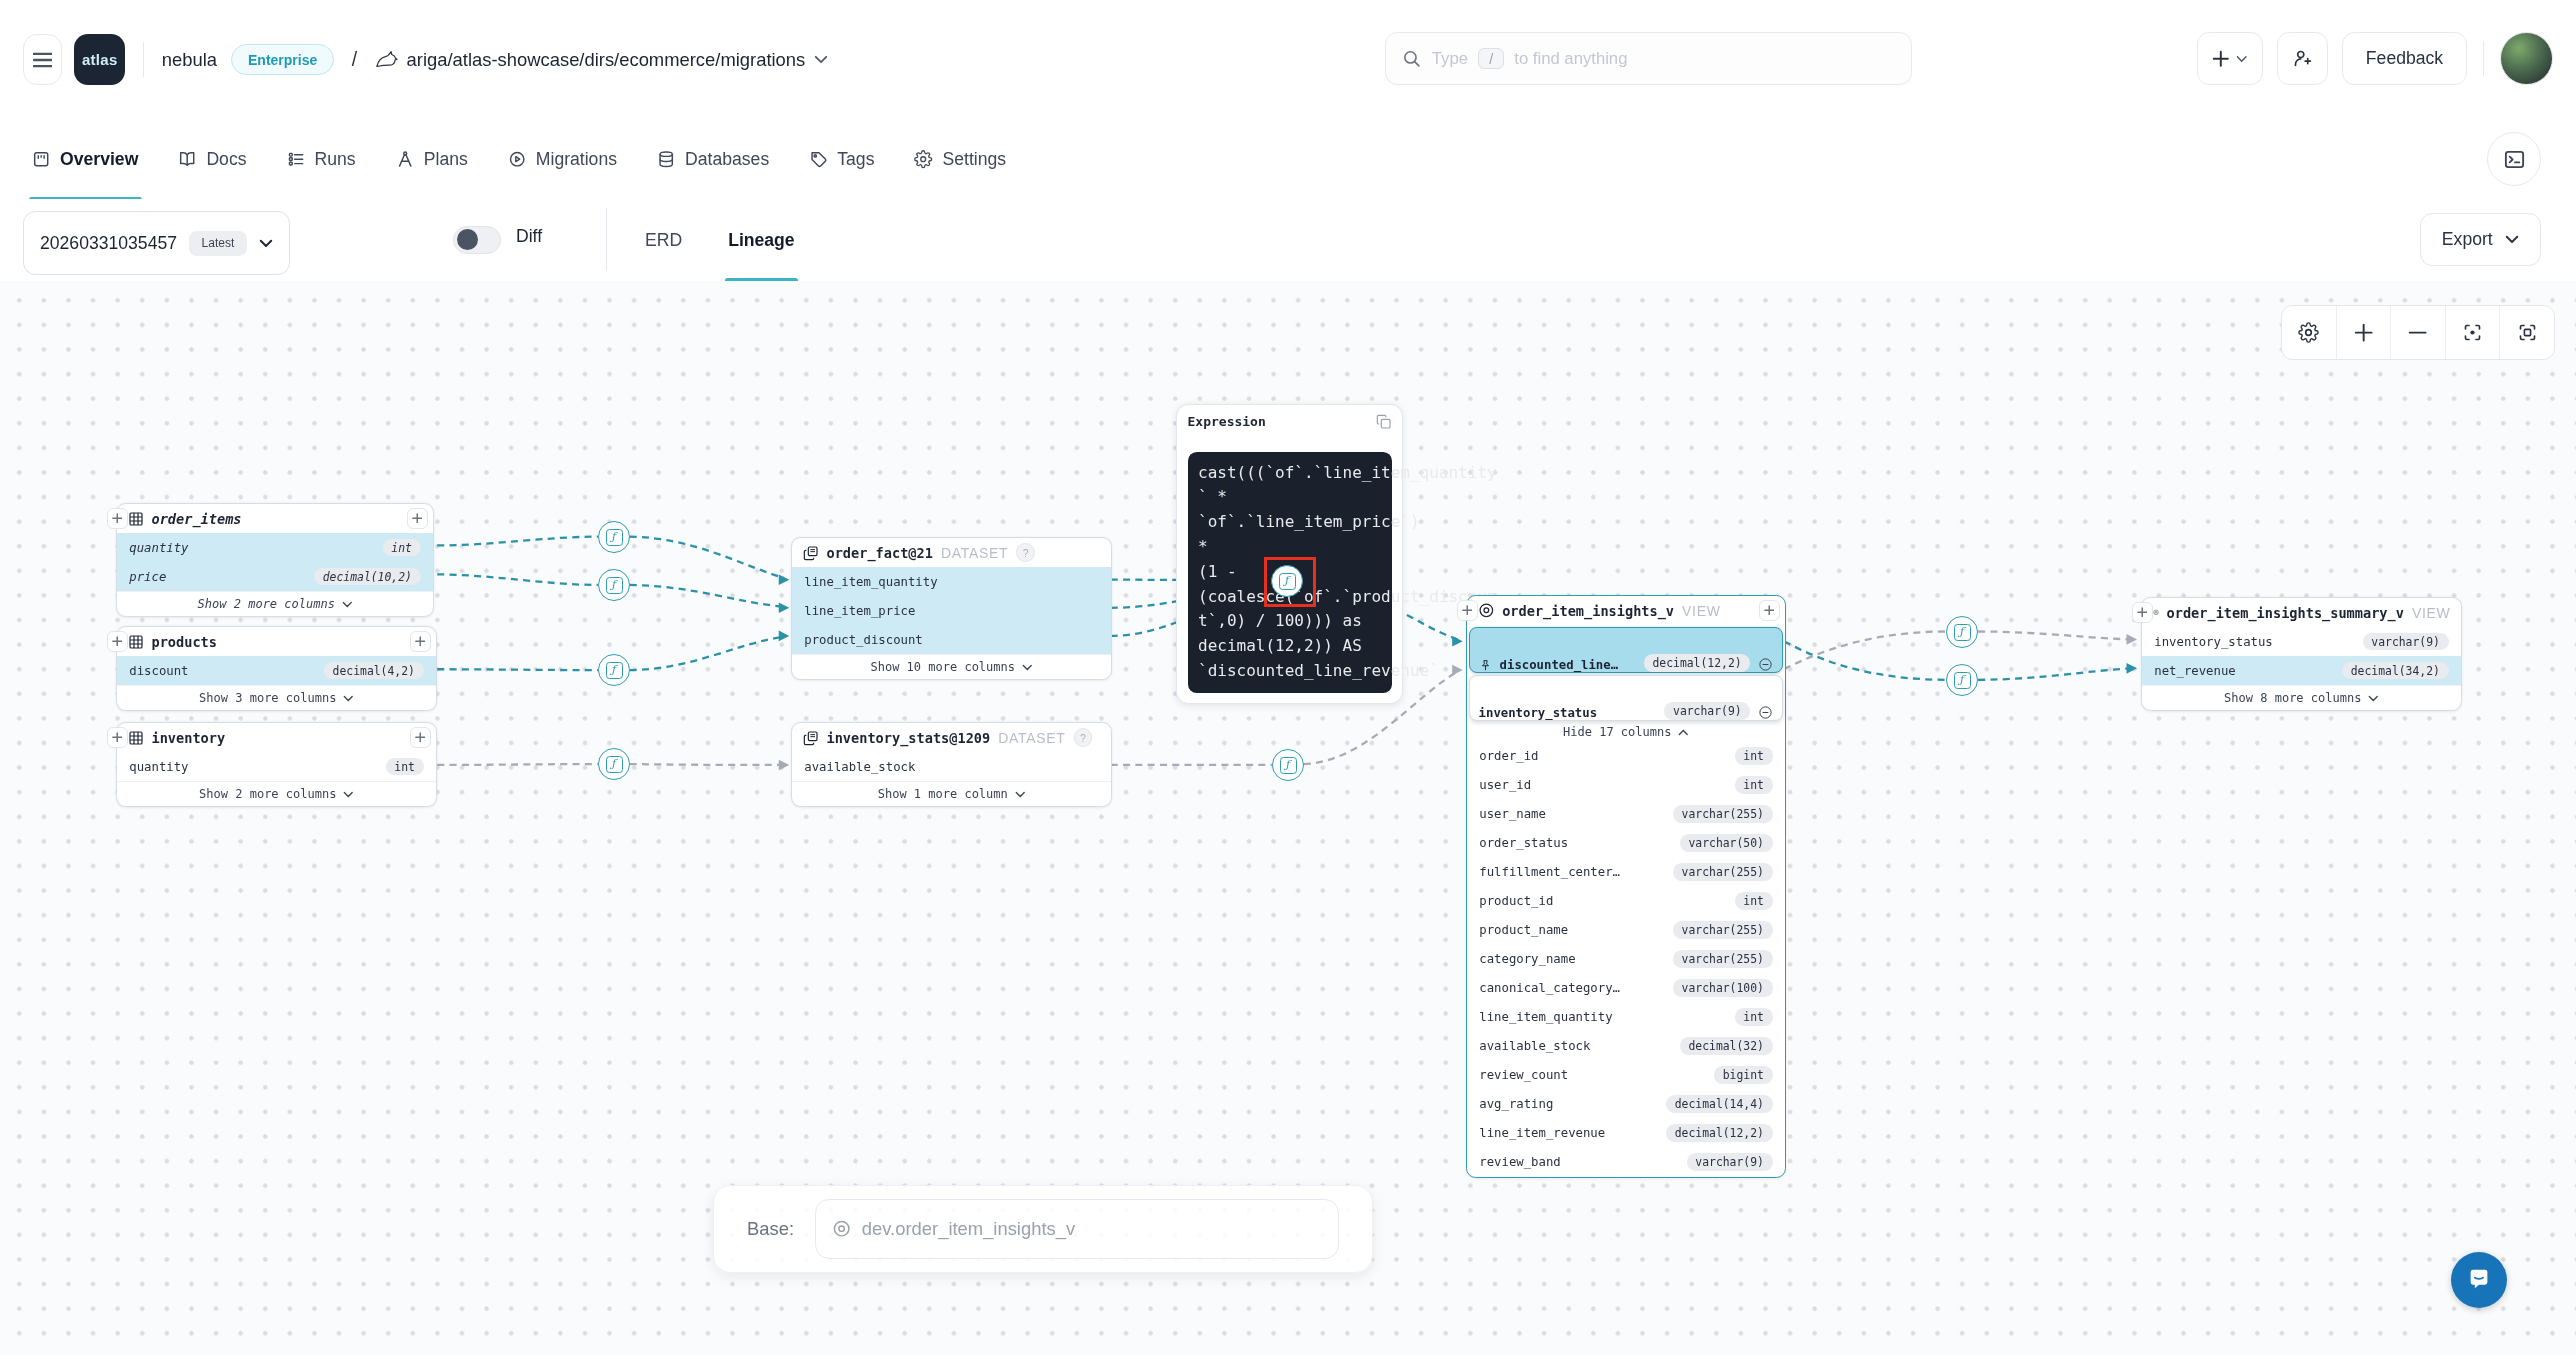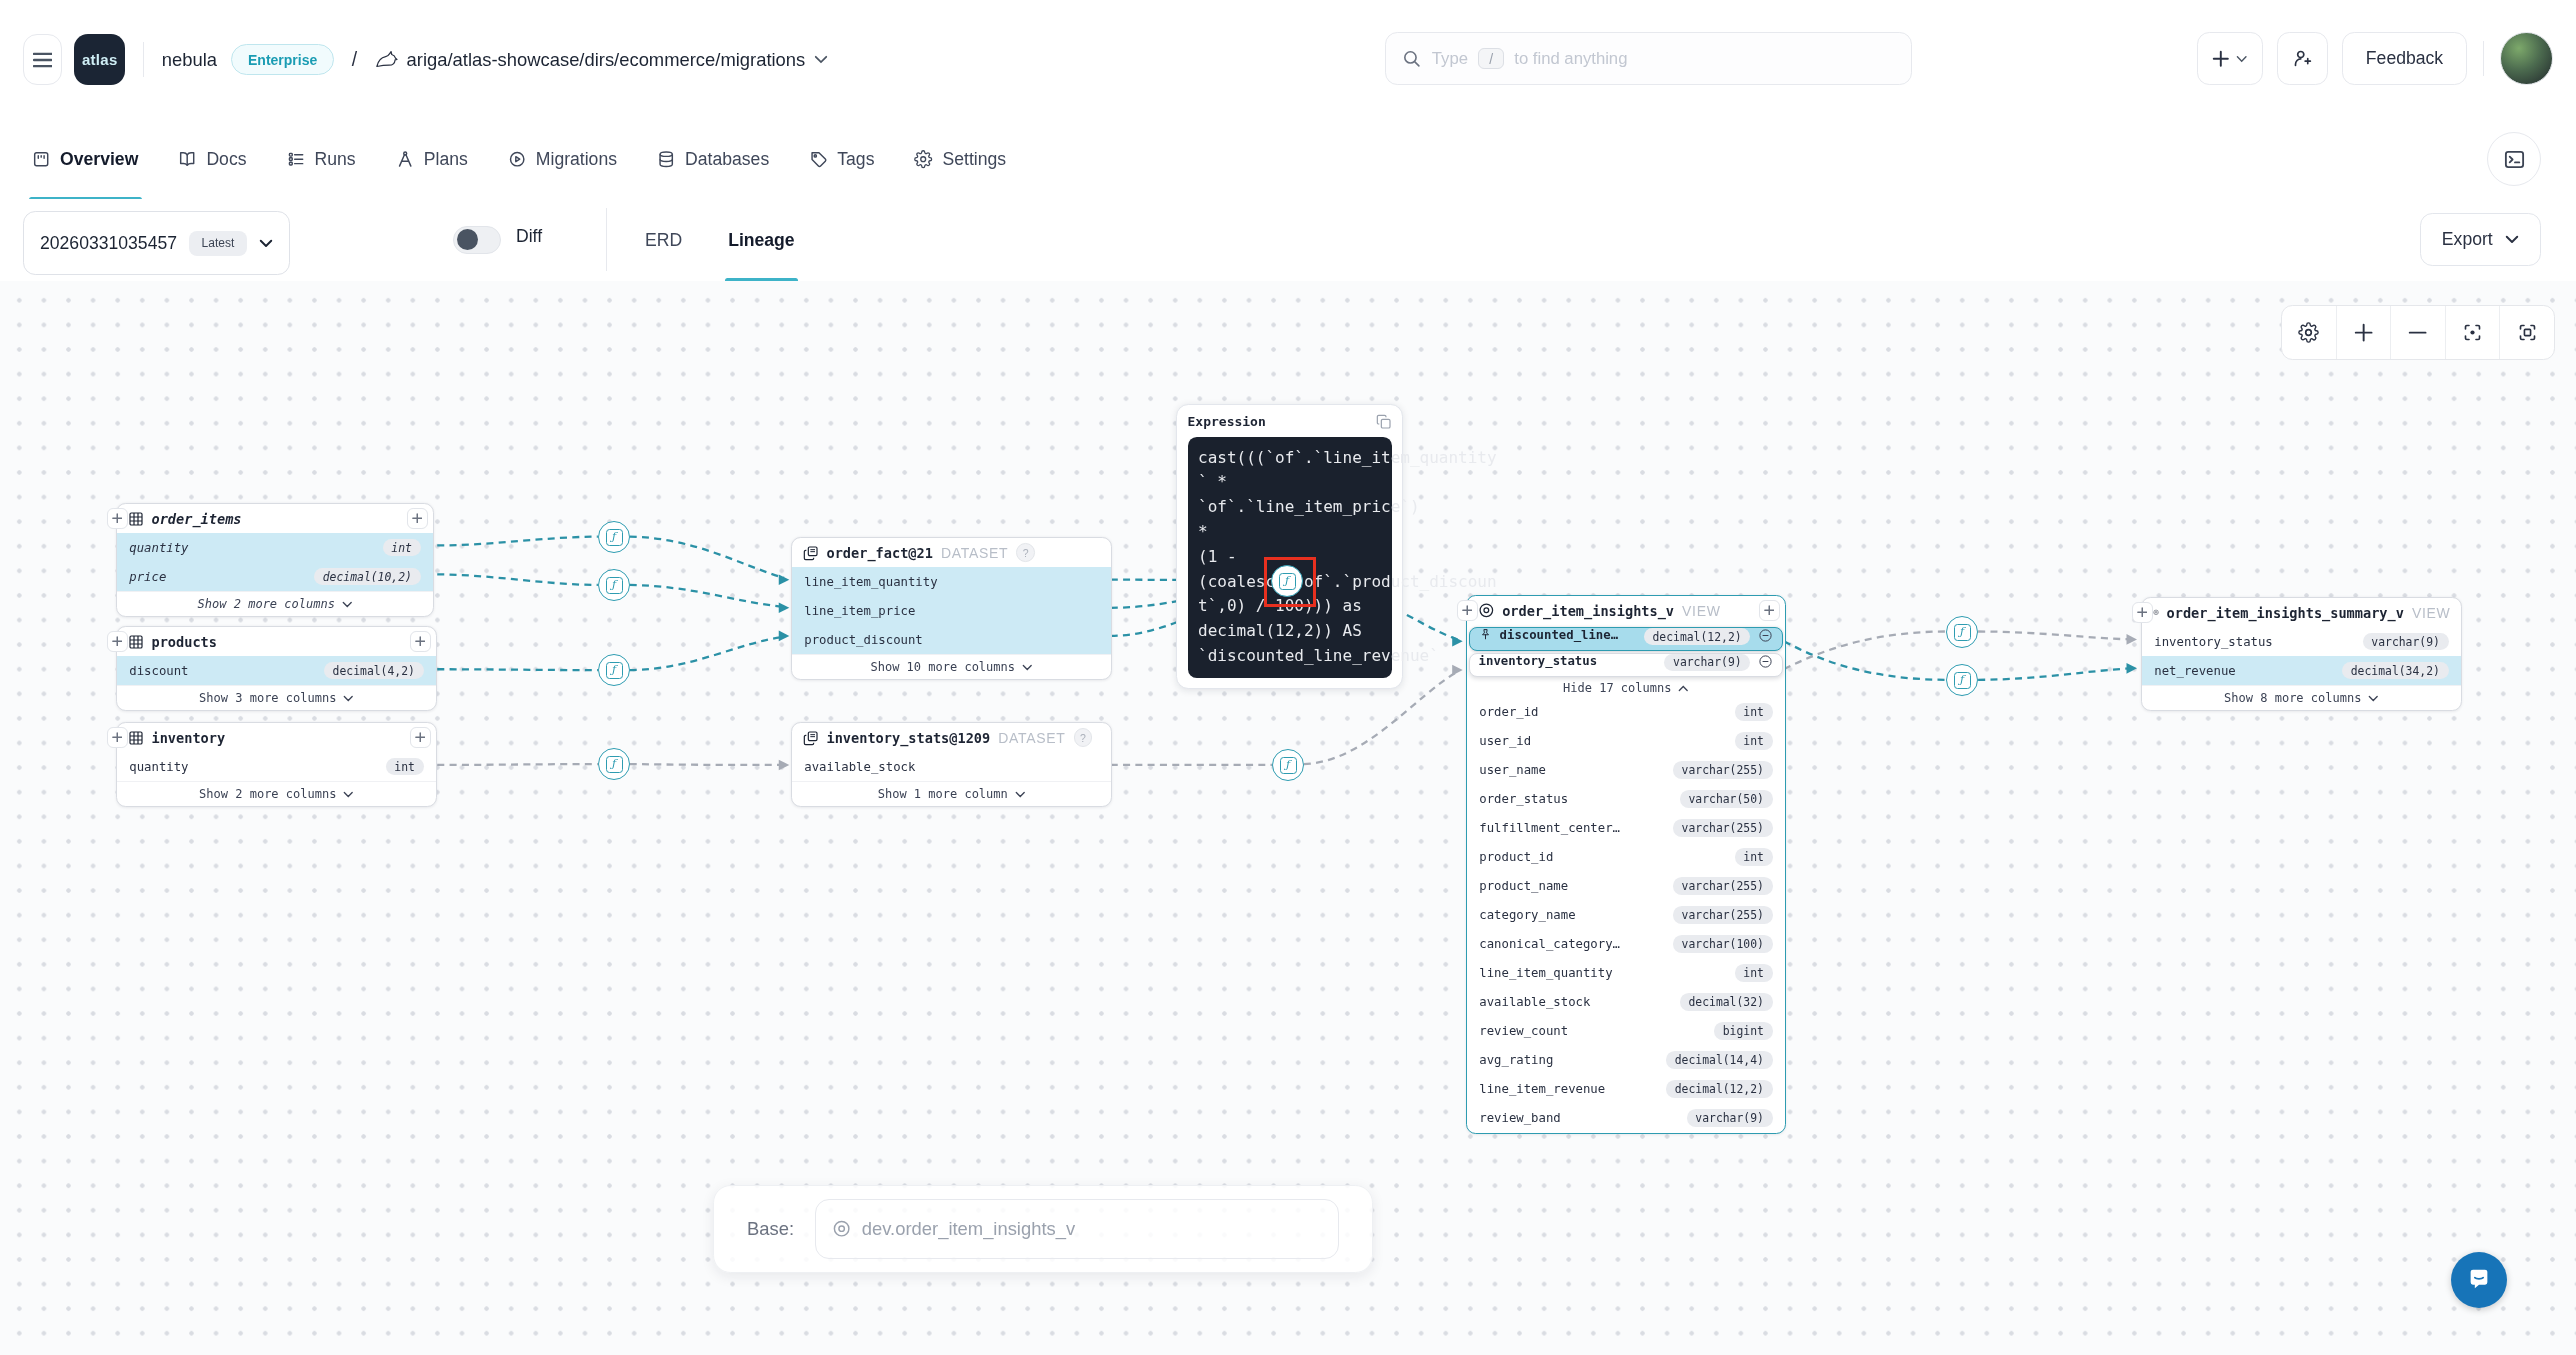--- a/index.html
+++ b/index.html
@@ -62,28 +62,28 @@
   .qmark{width:16.7px;height:16.7px;border-radius:50%;background:#f1f2f5;color:#aab0ba;font-size:10.5px;display:flex;align-items:center;justify-content:center;border:0.9px solid #e3e6ea;}
   .chip{width:21px;height:21px;border:1.3px solid #e2e5ea;border-radius:6.1px;background:#fff;display:flex;align-items:center;justify-content:center;color:#6b7280;box-sizing:border-box;cursor:pointer;}
   .chip.cl{position:absolute;left:-10.5px;top:3.5px;}
   .chip.cr{position:absolute;right:5.3px;top:3.5px;}
   .crow{height:29px;display:flex;align-items:center;padding:0 12.3px;gap:8.8px;font-family:"DejaVu Sans Mono",monospace;font-size:12.3px;color:#2a3142;}
   .crow.hl{background:#cdeaf5;}
   .cname{flex:1;white-space:nowrap;overflow:hidden;}
   .ctype{background:#e9ebef;border-radius:8.8px;padding:1.8px 8.8px;font-size:11.4px;color:#2a3142;white-space:nowrap;}
   .crow.hl .ctype{background:#e9ebef;}
   .tfoot{height:24px;display:flex;align-items:center;justify-content:center;gap:7px;font-family:"DejaVu Sans Mono",monospace;font-size:12px;color:#3b4254;border-top:0.9px solid #f0f1f4;cursor:pointer;}
-  .srow{margin:1.8px 1.8px;border-radius:8px;height:24px;display:flex;align-items:flex-start;padding:0 8.8px;gap:8px;font-family:"DejaVu Sans Mono",monospace;font-size:12.3px;box-sizing:border-box;cursor:pointer;}
+  .srow{margin:1.8px 1.8px;border-radius:8px;height:46px;display:flex;align-items:flex-end;padding:0 8.8px;gap:8px;font-family:"DejaVu Sans Mono",monospace;font-size:12.3px;box-sizing:border-box;cursor:pointer;}
   .srow.teal{background:#a7dcec;border:1.3px solid #2e9cb1;box-shadow:0 0.9px 2.6px rgba(20,30,50,.18);}
   .srow.white{background:#fff;border:1.3px solid #d9dce2;box-shadow:0 1.8px 4.4px rgba(20,30,50,.15);}
   .srow .cname{font-weight:bold;}
   .hiderow{height:19.3px;display:flex;align-items:center;justify-content:center;gap:7px;font-family:"DejaVu Sans Mono",monospace;font-size:12px;color:#3b4254;cursor:pointer;}
   
   .exprcard{position:absolute;left:1176px;top:123px;width:227px;background:#fff;border:1.3px solid #e3e6ec;border-radius:12.3px;box-shadow:0 1.8px 7px rgba(20,30,50,.10);z-index:2;padding:8.8px 10.5px 10.5px;box-sizing:border-box;}
-  .exprhead{display:flex;align-items:center;justify-content:space-between;margin-bottom:7px;}
+  .exprhead{display:flex;align-items:center;justify-content:space-between;margin-bottom:22px;}
   .exprtitle{font-family:"DejaVu Sans Mono",monospace;font-weight:bold;font-size:13px;color:#1d2433;}
   .exprcode{background:#1a212d;color:#e8eaee;border-radius:8.8px;padding:8.8px 10.5px;font-family:"DejaVu Sans Mono",monospace;font-size:16px;line-height:1.55;margin:0;white-space:pre-wrap;}
   
   .controls{position:absolute;left:2281px;top:24px;width:274px;height:55px;background:#fff;border:1.3px solid #e5e7eb;border-radius:11.4px;display:flex;z-index:5;box-sizing:border-box;overflow:hidden;}
   .ctrlbtn{flex:1;display:flex;align-items:center;justify-content:center;border-right:1.3px solid #eceef1;cursor:pointer;color:#2a3142;}
   .ctrlbtn:last-child{border-right:none;}
   
   .basebar{position:absolute;left:713px;top:904px;width:660px;height:88px;background:rgba(255,255,255,.85);border:0.9px solid #eef0f3;border-radius:17.6px;box-shadow:0 3.5px 12.3px rgba(20,30,50,.08);display:flex;align-items:center;padding:0 33px;gap:21px;z-index:5;box-sizing:border-box;}
   .baselb{font-size:18.4px;color:#6b7280;}
   .baseinput{flex:1;height:58px;border:1.3px solid #e7e9ee;border-radius:14px;display:flex;align-items:center;padding:0 16px;gap:10.5px;color:#9aa1ad;font-size:18.4px;cursor:text;}

